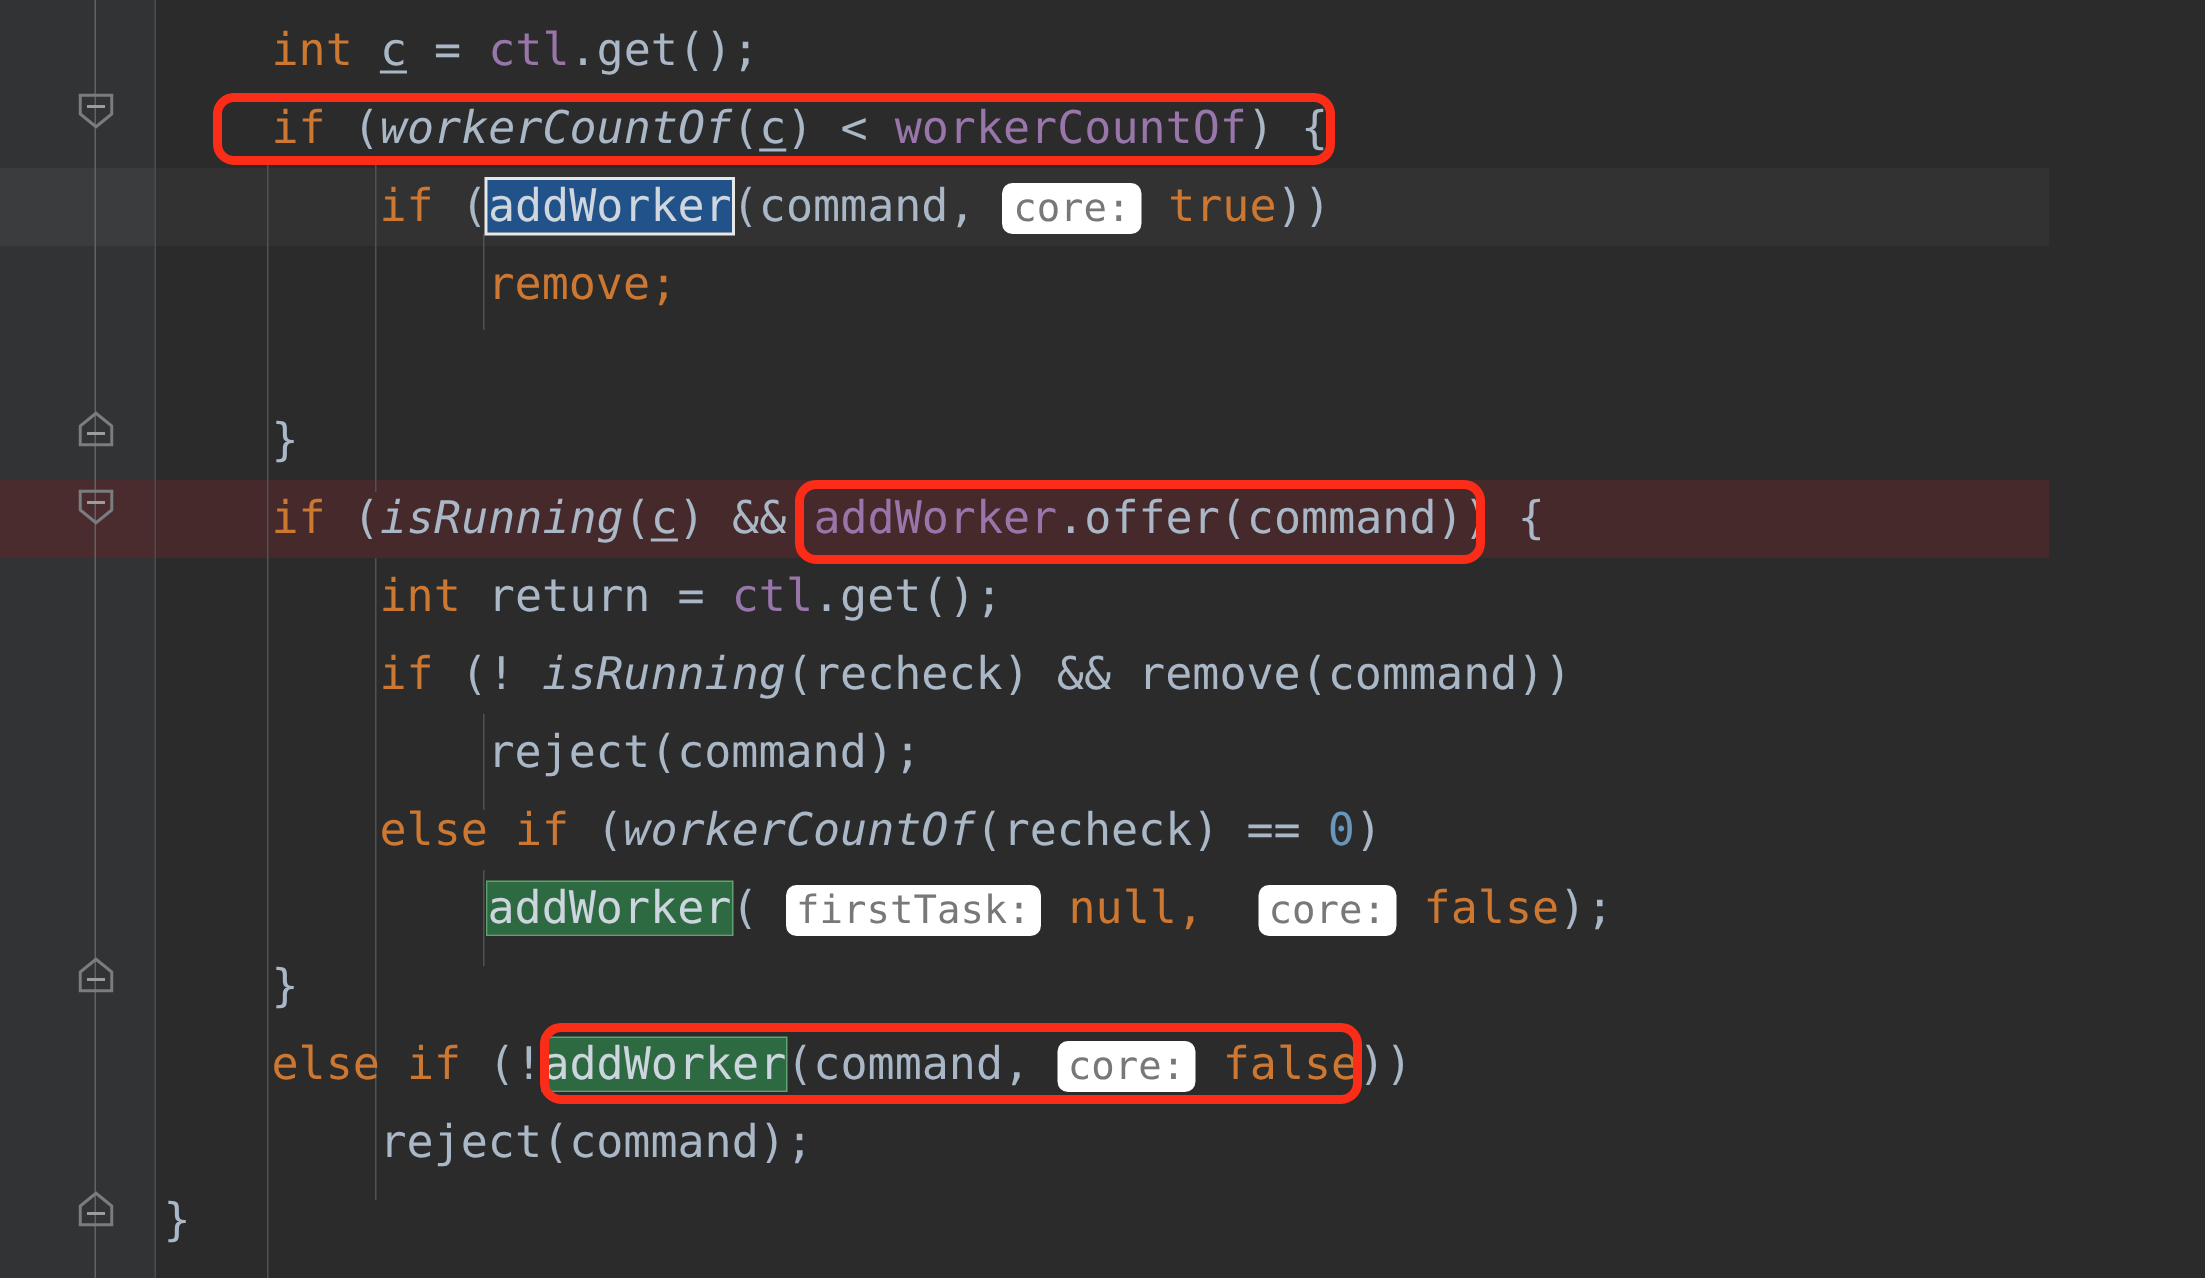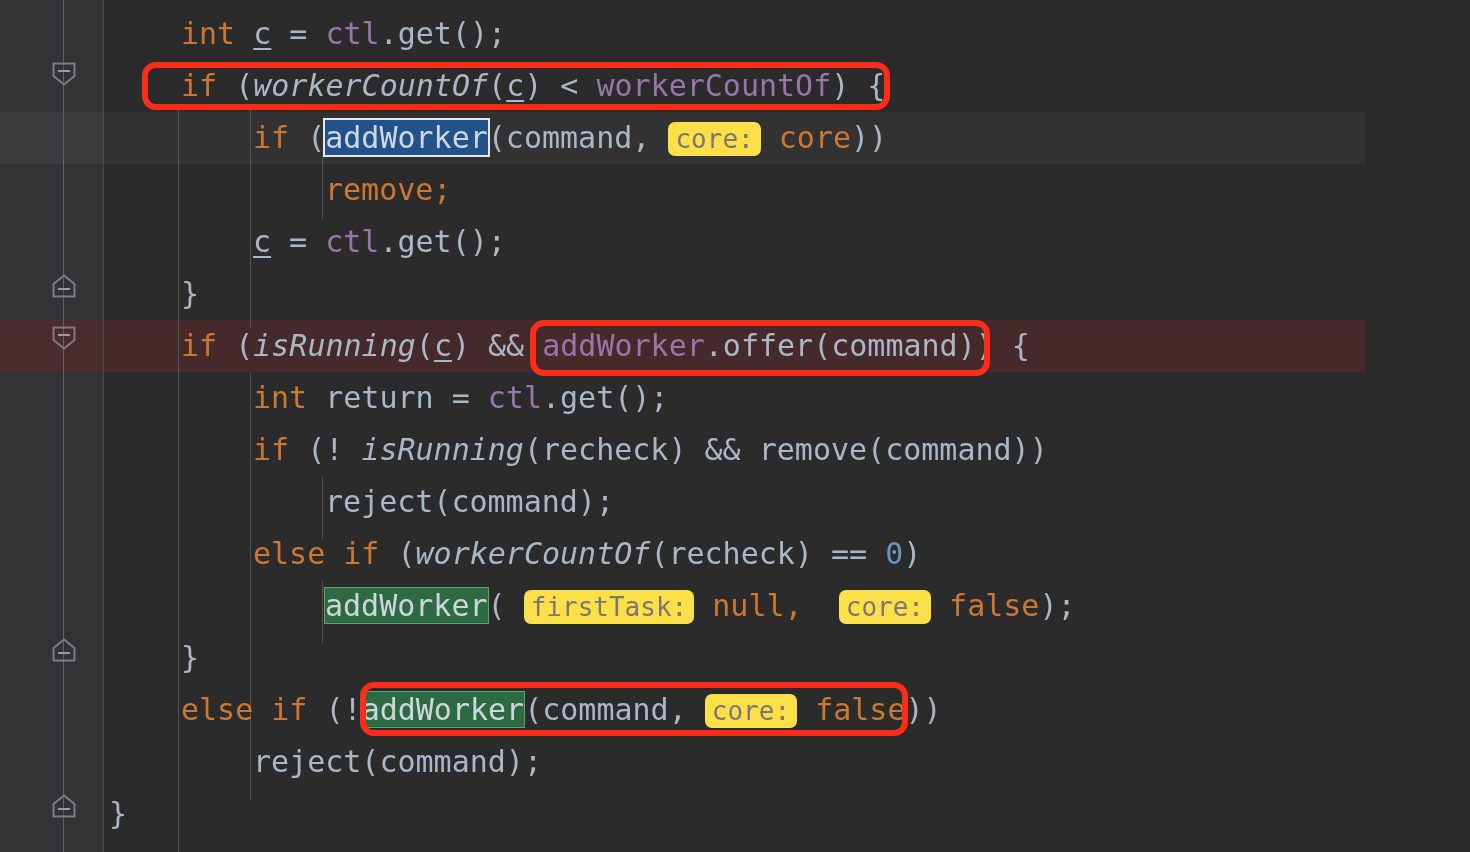--- a/index.html
+++ b/index.html
@@ -41,21 +41,21 @@
   
   .kw{color:#cc7832;}
   .txtc{color:#a9b7c6;}
   .fld{color:#9876aa;}
   .num{color:#6897bb;}
   .stat{font-style:italic;color:#a9b7c6;}
   .uline{text-decoration:underline;text-decoration-thickness:2px;text-underline-offset:4px;}
 
   
   .hint{
-    color:#787878;background:#fde047;
+    color:#787878;background:#ffffff;
     border-radius:7px;padding:2px 7px;font-size:26px;
   }
 
   
   .sel{background:#21538a;outline:2px solid #e8e8e8;color:#cfd6dd;}
   .green{background:#2e6a41;outline:1px solid #5fa372;color:#cdd6de;}
 
   
   .redbox{
     position:absolute;border:6px solid #fc2d18;border-radius:14px;
@@ -127,30 +127,27 @@
 
     <div class="line" style="top:8px;">
       <span class="txt" style="left:77px;"><span class="kw">int</span><span class="txtc"> </span><span class="txtc uline">c</span><span class="txtc"> = </span><span class="fld">ctl</span><span class="txtc">.get();</span></span>
     </div>
 
     <div class="line" style="top:60px;">
       <span class="txt" style="left:77px;"><span class="kw">if</span><span class="txtc"> (</span><span class="stat">workerCountOf</span><span class="txtc">(</span><span class="txtc uline">c</span><span class="txtc">) &lt; </span><span class="fld">workerCountOf</span><span class="txtc">) {</span></span>
     </div>
 
     <div class="line" style="top:112px;">
-      <span class="txt" style="left:149px;"><span class="kw">if</span><span class="txtc"> (</span><span class="sel">addWorker</span><span class="txtc">(command, </span><span class="hint">core:</span><span class="txtc"> </span><span class="kw">core</span><span class="txtc">))</span></span>
+      <span class="txt" style="left:149px;"><span class="kw">if</span><span class="txtc"> (</span><span class="sel">addWorker</span><span class="txtc">(command, </span><span class="hint">core:</span><span class="txtc"> </span><span class="kw">true</span><span class="txtc">))</span></span>
     </div>
 
     <div class="line" style="top:164px;">
       <span class="txt" style="left:221px;"><span class="kw">remove;</span></span>
     </div>
 
-    <div class="line" style="top:216px;">
-      <span class="txt" style="left:149px;"><span class="txtc uline">c</span><span class="txtc"> = </span><span class="fld">ctl</span><span class="txtc">.get();</span></span>
-    </div>
 
     <div class="line" style="top:268px;">
       <span class="txt" style="left:77px;"><span class="txtc">}</span></span>
     </div>
 
     <div class="line" style="top:320px;">
       <span class="txt" style="left:77px;"><span class="kw">if</span><span class="txtc"> (</span><span class="stat">isRunning</span><span class="txtc">(</span><span class="txtc uline">c</span><span class="txtc">) &amp;&amp; </span><span class="fld">addWorker</span><span class="txtc">.offer(command))</span><span class="txtc"> {</span></span>
     </div>
 
     <div class="line" style="top:372px;">

